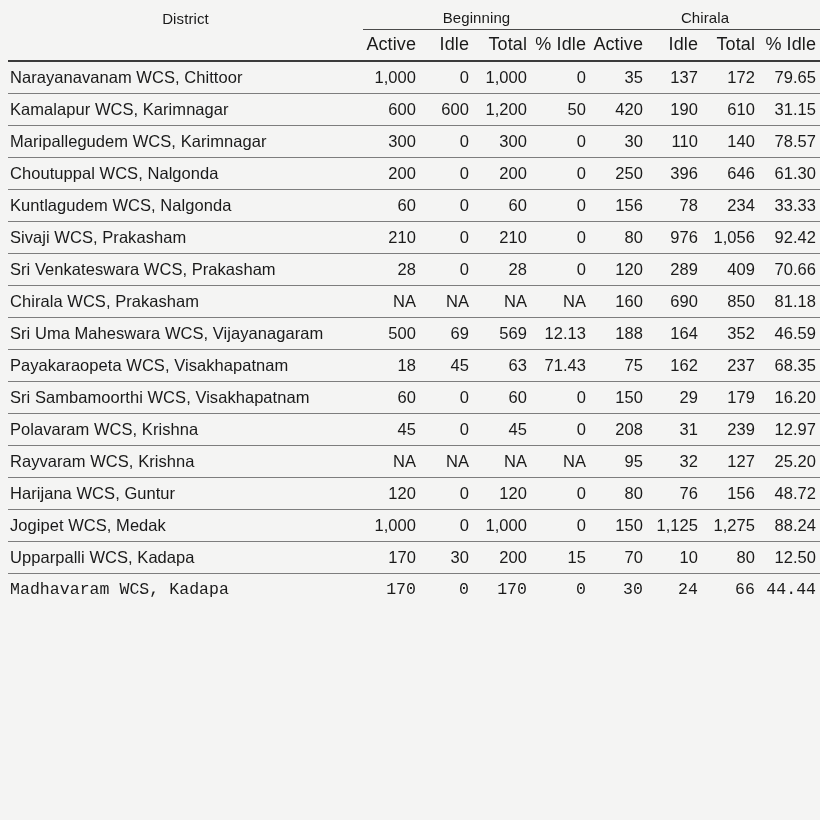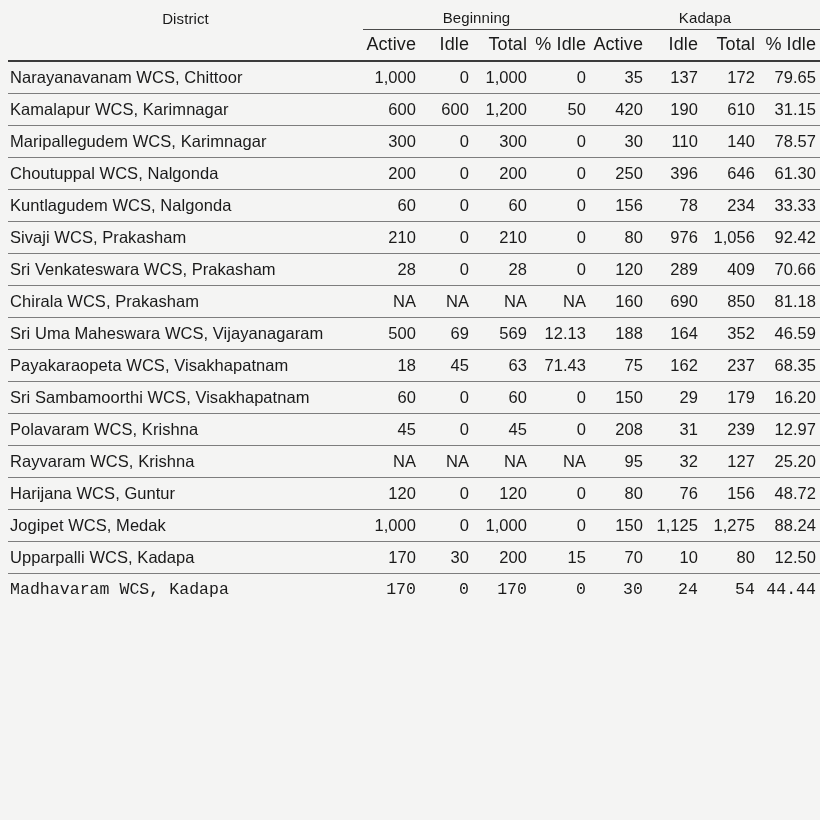--- a/index.html
+++ b/index.html
@@ -114,21 +114,21 @@
       <col class="c-bpidle">
       <col class="c-pactive">
       <col class="c-pidle">
       <col class="c-ptotal">
       <col class="c-ppidle">
     </colgroup>
     <thead>
       <tr class="group-row">
         <th class="district-head" rowspan="1">District</th>
         <th class="group-rule" colspan="4">Beginning</th>
-        <th class="group-rule" colspan="4">Kadapa</th>
+        <th class="group-rule" colspan="4">Chirala</th>
       </tr>
       <tr class="col-row">
         <th class="blank-head"></th>
         <th>Active</th>
         <th>Idle</th>
         <th>Total</th>
         <th>% Idle</th>
         <th>Active</th>
         <th>Idle</th>
         <th>Total</th>
@@ -313,18 +313,18 @@
           <td>12.50</td>
         </tr>
         <tr>
           <td class="district">Madhavaram WCS, Kadapa</td>
           <td>170</td>
           <td>0</td>
           <td>170</td>
           <td>0</td>
           <td>30</td>
           <td>24</td>
-          <td>54</td>
+          <td>66</td>
           <td>44.44</td>
         </tr>
       </tbody>
   </table>
 </div>
 
 </body></html>

